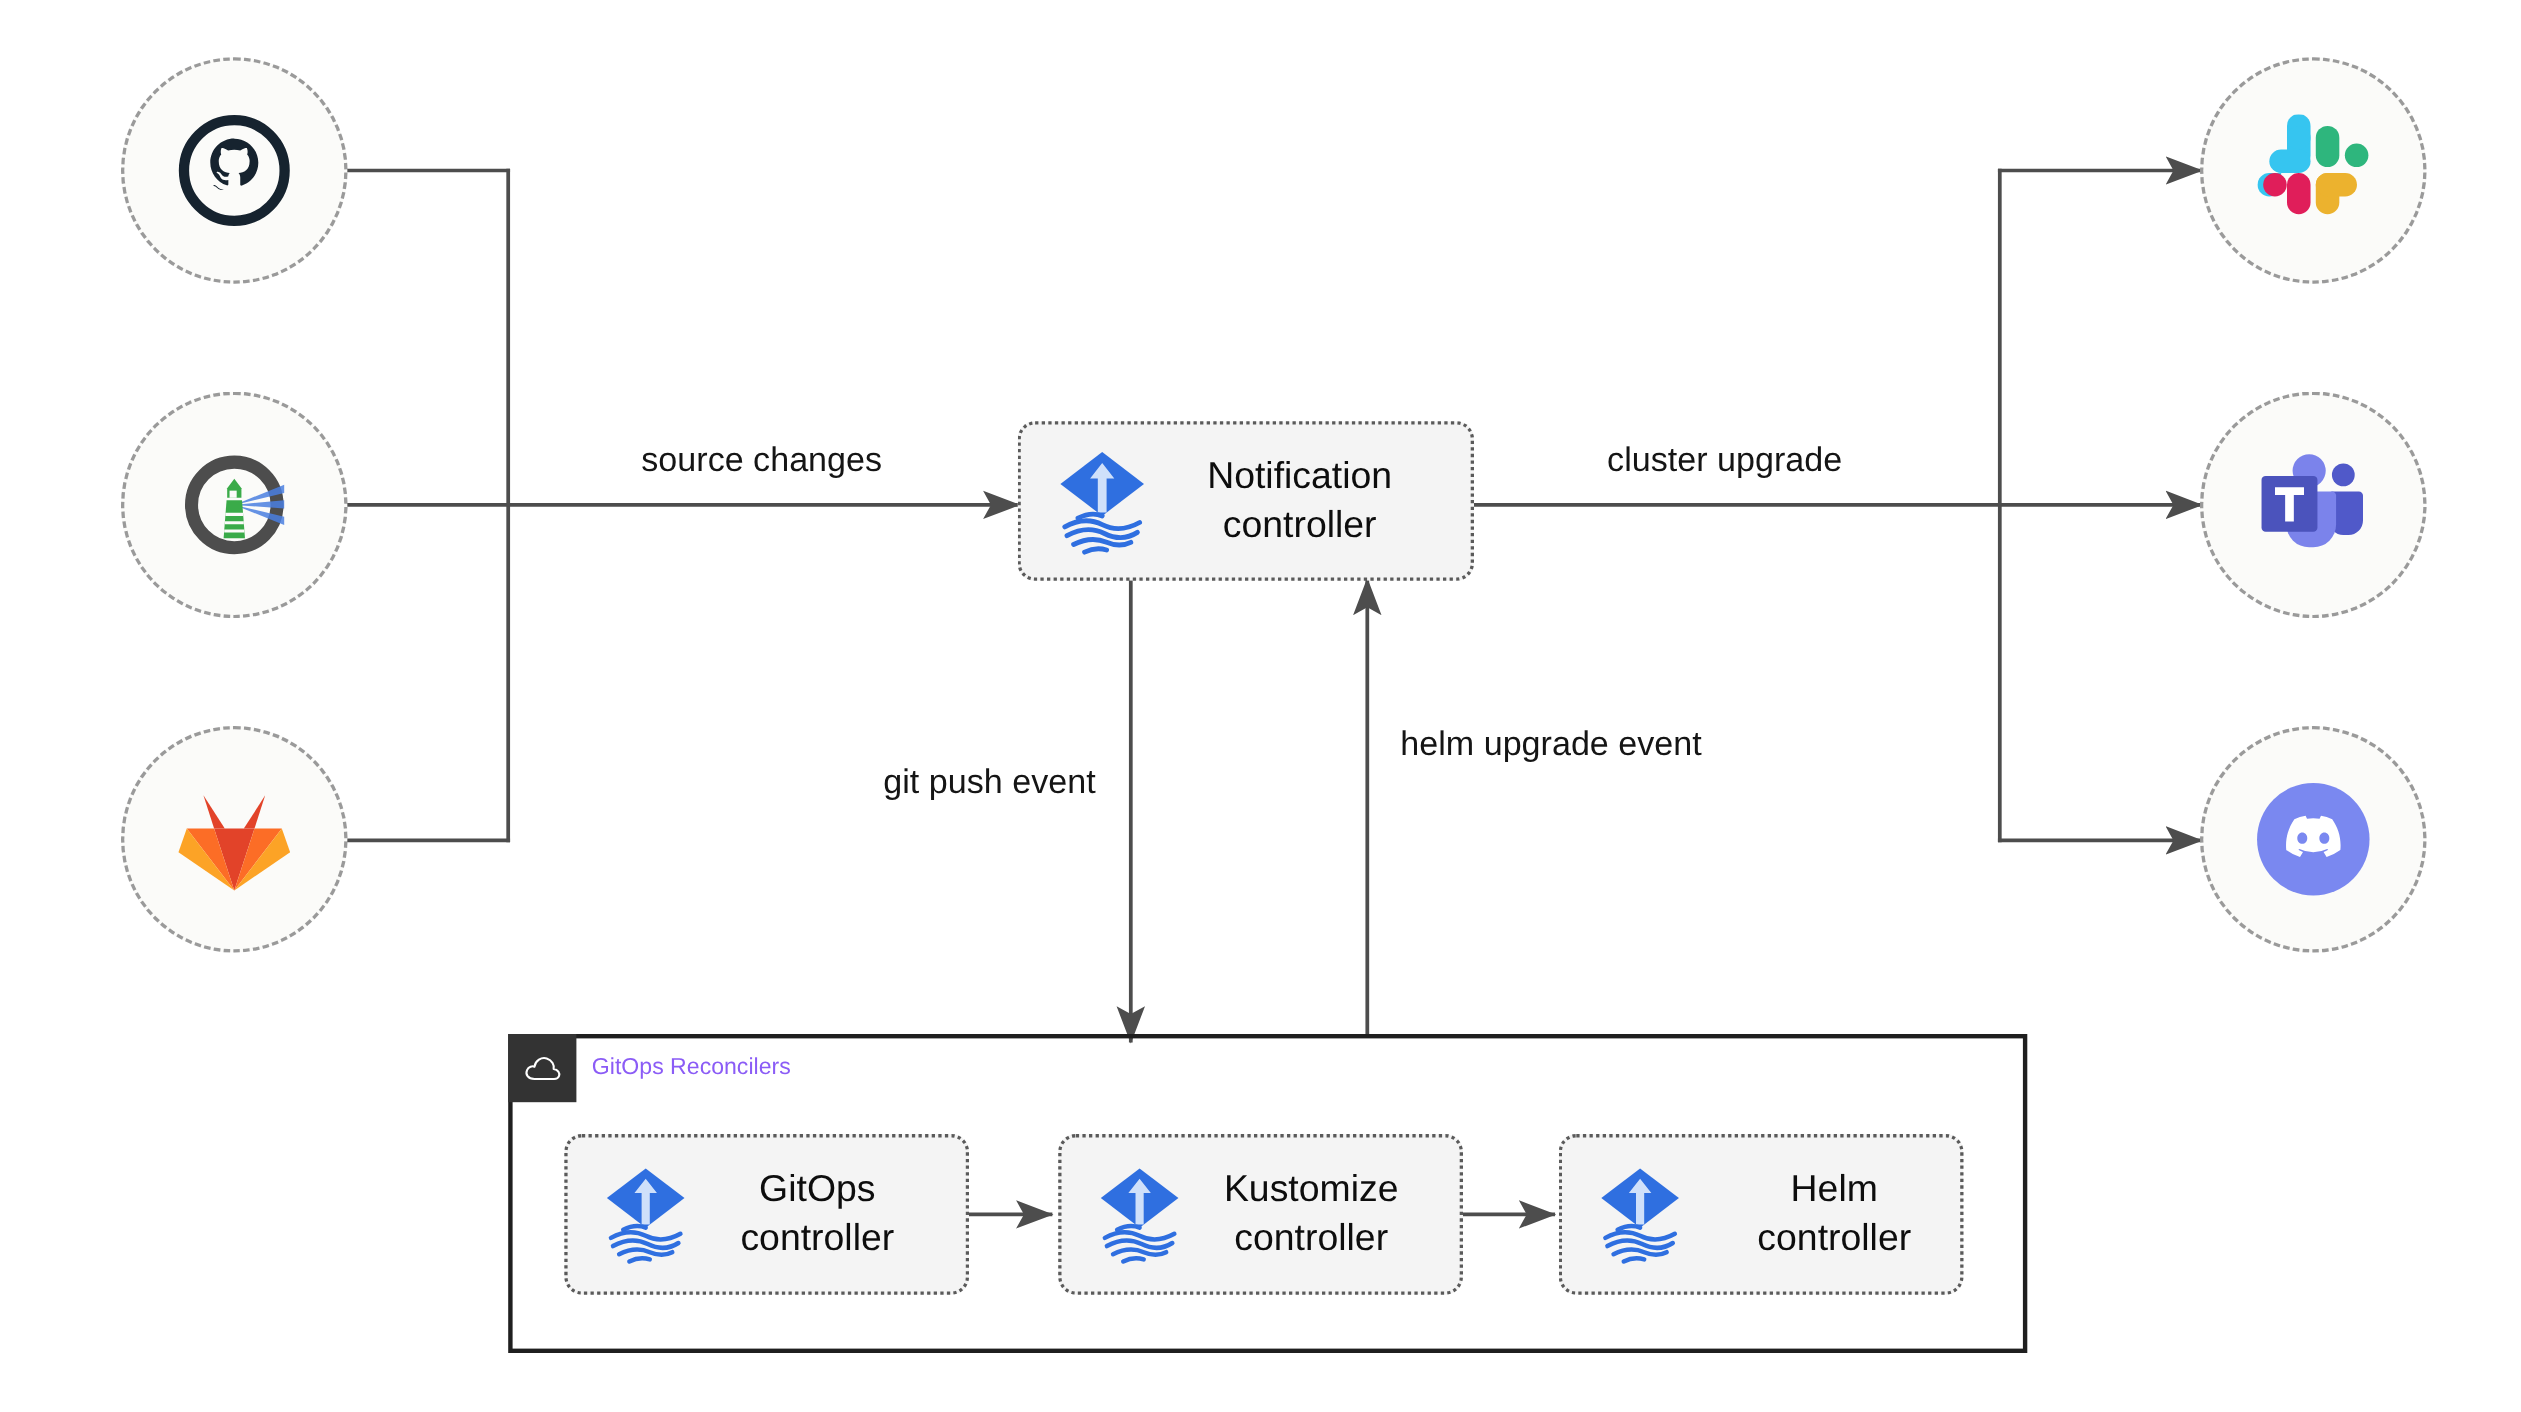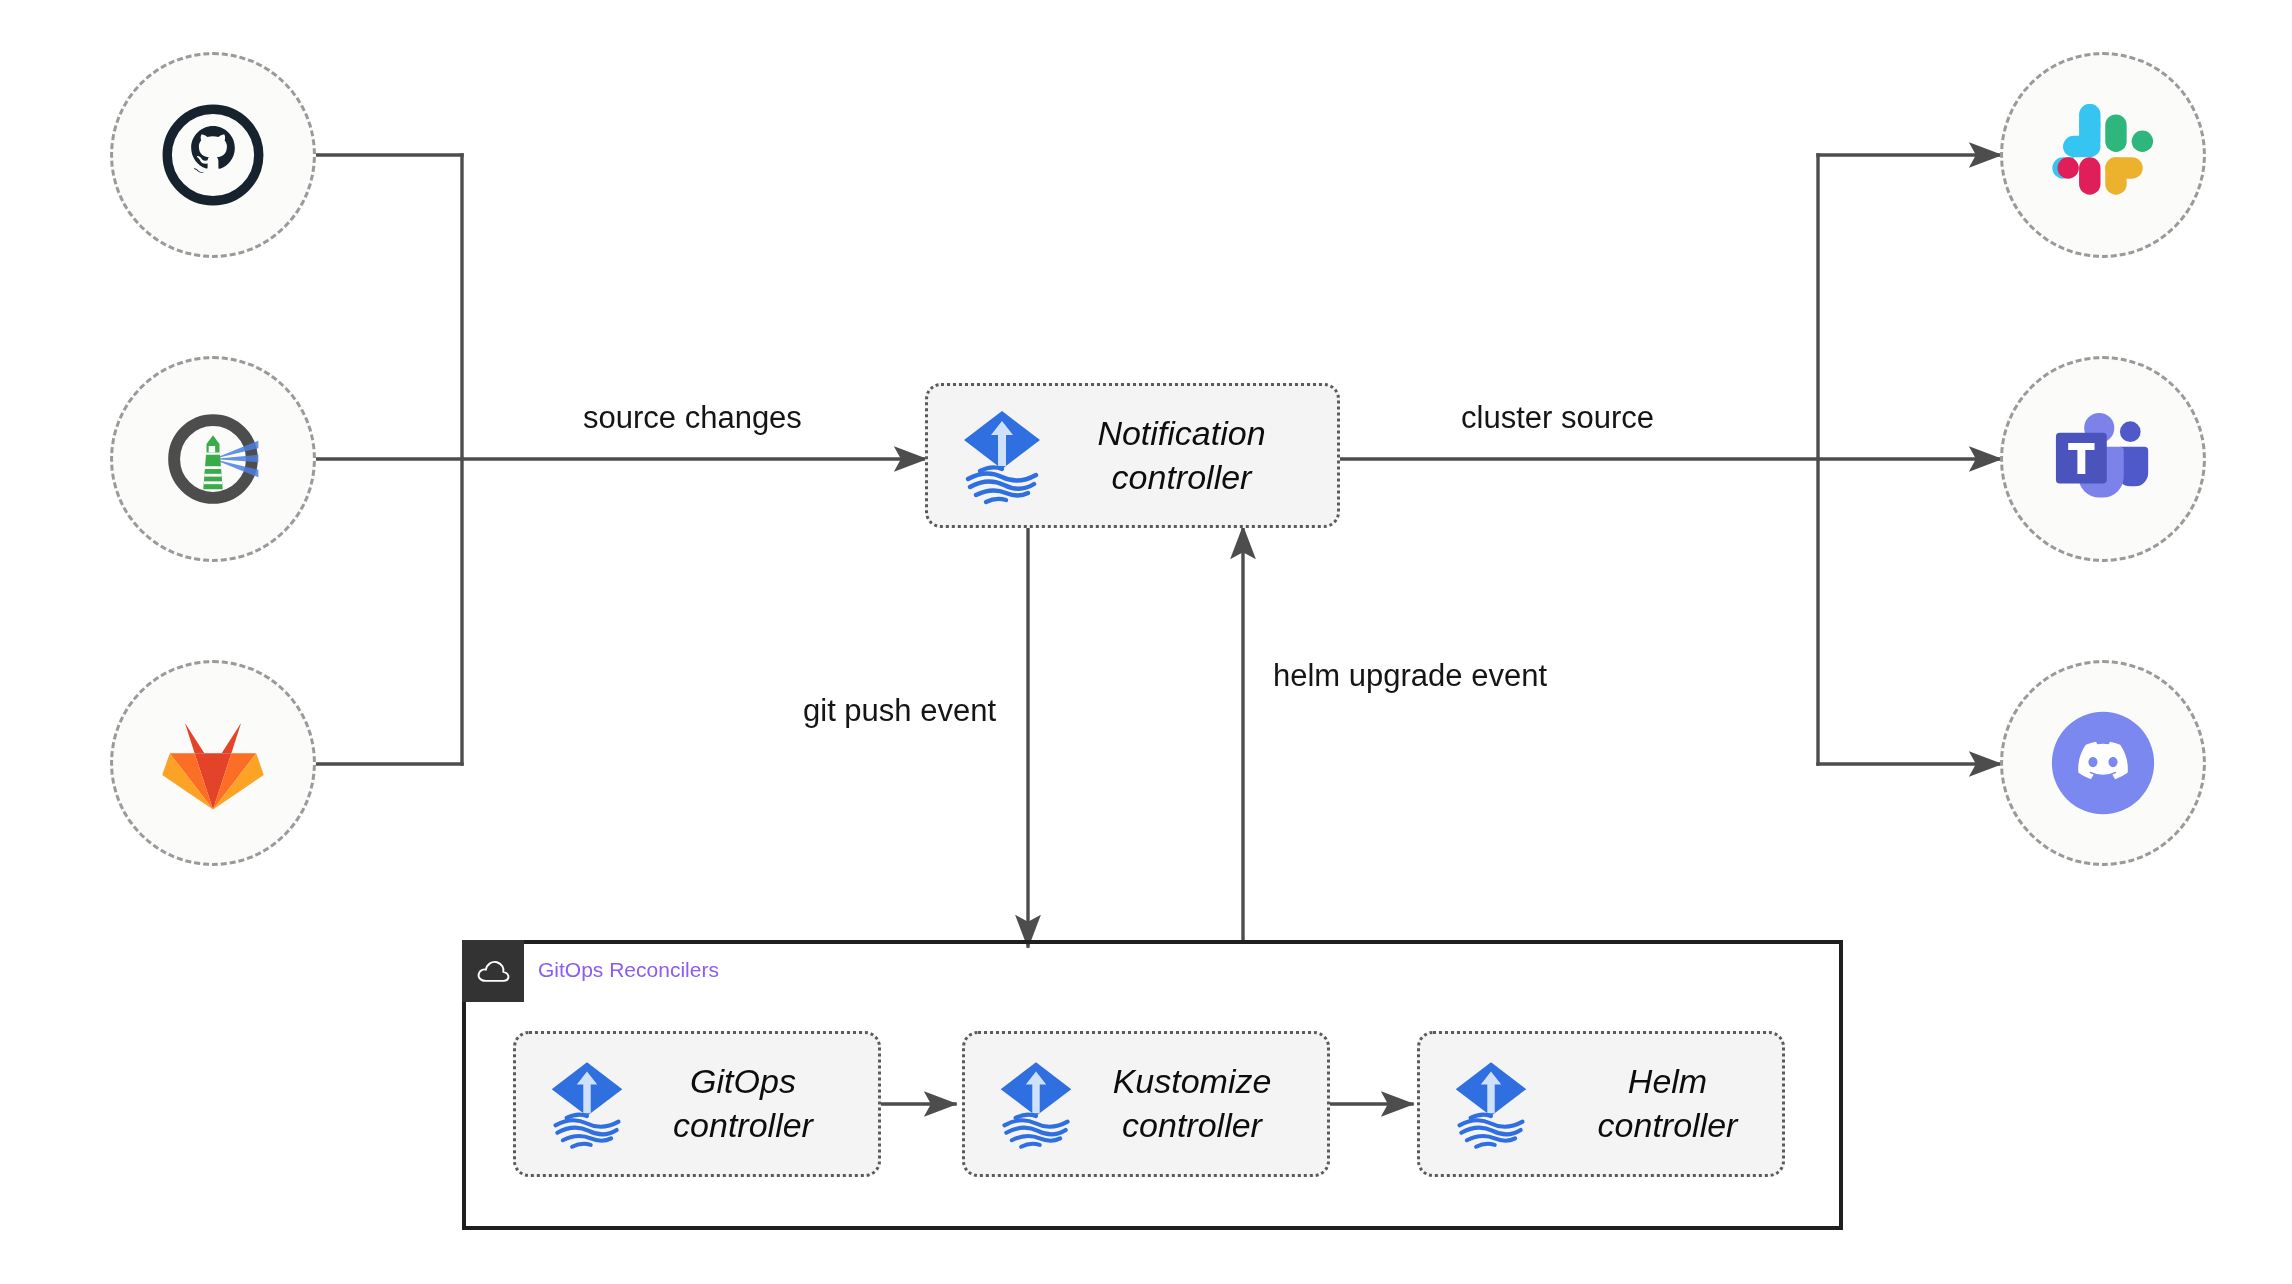--- a/index.html
+++ b/index.html
@@ -37,21 +37,20 @@
     box-sizing: border-box;
   }
   .ctrl-box {
     position: absolute;
     border-radius: 16px;
     border: 3px dotted #5a5a5a;
     background: #f4f4f4;
     display: flex;
     align-items: center;
     box-sizing: border-box;
-    font-style: italic;
   }
   .ctrl-logo {
     flex: 0 0 auto;
     margin-left: 32px;
   }
   .ctrl-label {
     flex: 1 1 auto;
     text-align: center;
     font-size: 34px;
     line-height: 1.28;
@@ -284,19 +283,19 @@
         <path d="M20 64 Q32 58 42 62"></path>
         <path d="M26 95 Q36 90 46 93"></path>
       </g>
     </svg>
     <div class="ctrl-label">Helm
 controller</div>
   </div>
 
   <div class="edge-label" style="left:575px; top:400px;">source changes</div>
 
-  <div class="edge-label" style="left:1453px; top:400px;">cluster source</div>
+  <div class="edge-label" style="left:1453px; top:400px;">cluster upgrade</div>
 
   <div class="edge-label" style="left:795px; top:693px;text-align:right;">git push event</div>
 
   <div class="edge-label" style="left:1265px; top:658px;">helm upgrade event</div>
 
 </div>
 
 </body></html>

